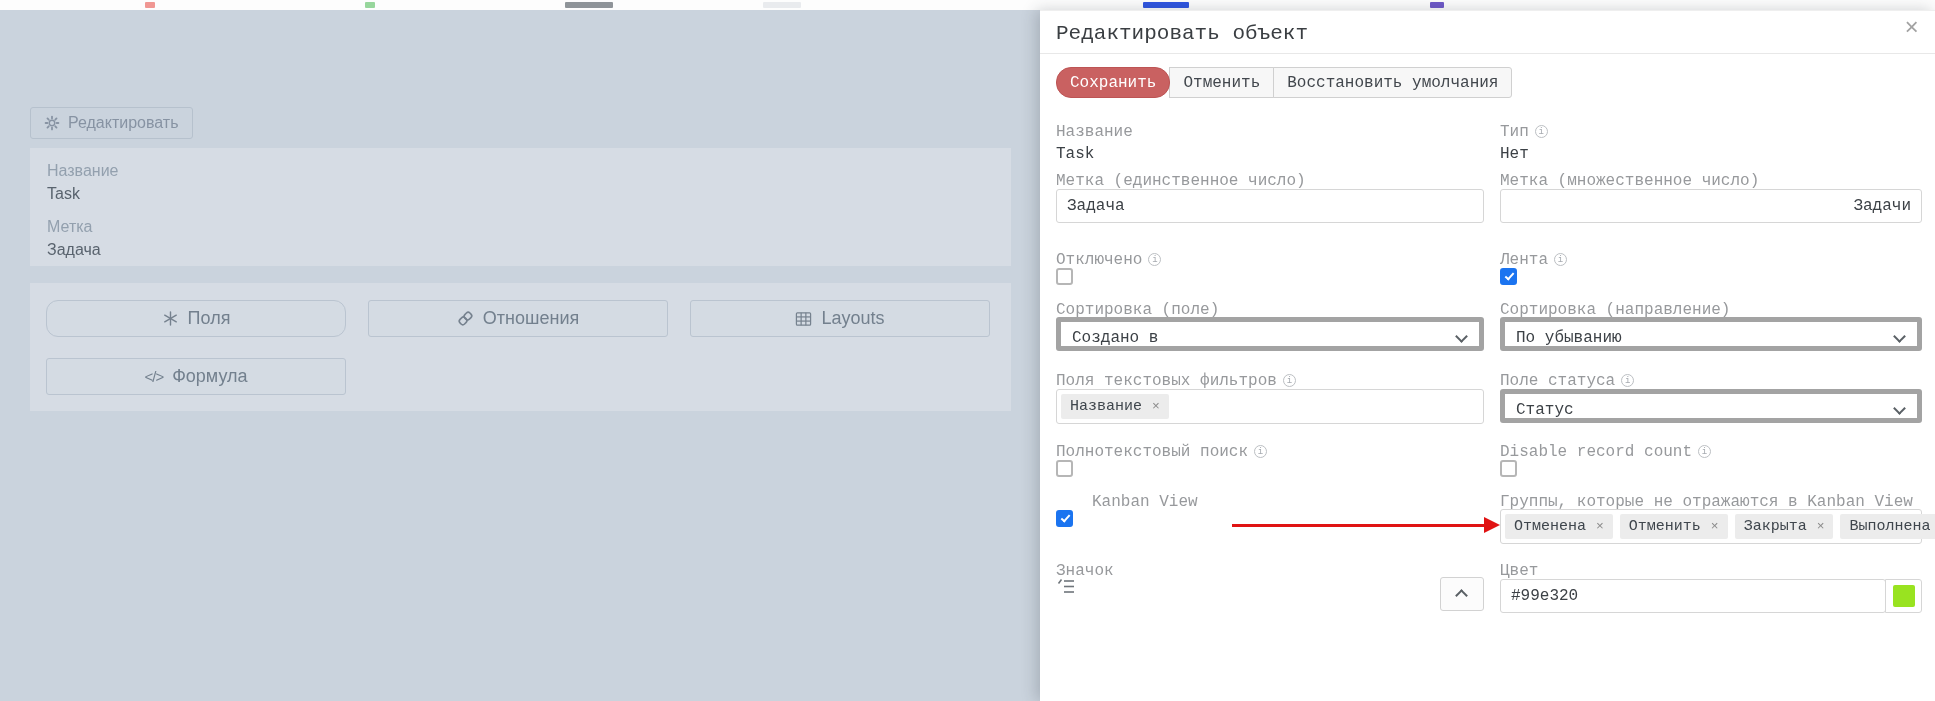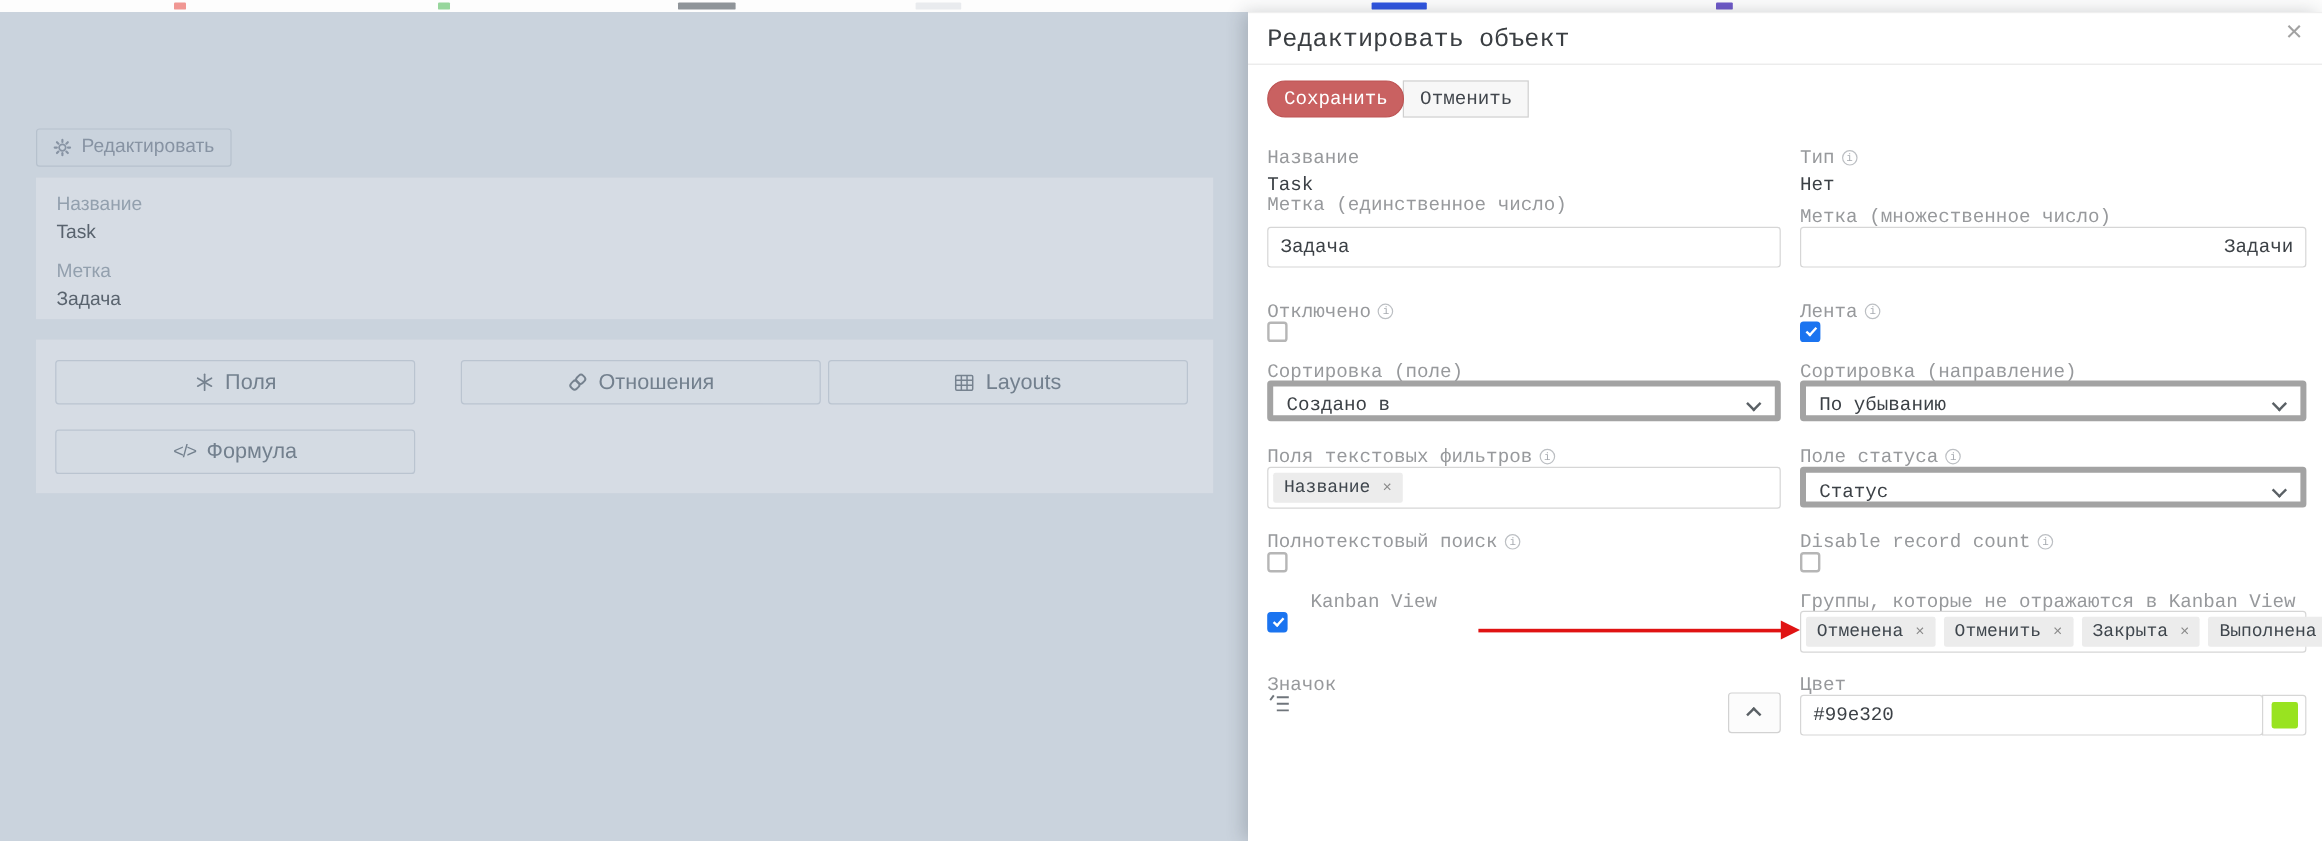--- a/index.html
+++ b/index.html
@@ -112,33 +112,33 @@
   </div>
 
   <div class="panel1">
     <div class="ilab">Название</div>
     <div class="ival">Task</div>
     <div class="ilab">Метка</div>
     <div class="ival">Задача</div>
   </div>
 
   <div class="panel2">
-    <div class="abtn" style="left:16px;top:17px;">
+    <div class="abtn" style="left:16px;top:17px;border-radius:12px;">
       <span class="aicon">
         <svg width="17" height="17" viewBox="0 0 18 18">
           <g stroke="#76828f" stroke-width="1.5" stroke-linecap="round">
             <line x1="9" y1="2" x2="9" y2="16"></line>
             <line x1="2.9" y1="5.5" x2="15.1" y2="12.5"></line>
             <line x1="2.9" y1="12.5" x2="15.1" y2="5.5"></line>
           </g>
         </svg>
       </span>
       <span>Поля</span>
     </div>
-    <div class="abtn" style="left:338px;top:17px;margin-left:16px;">
+    <div class="abtn" style="left:338px;top:17px;">
       <span class="aicon">
         <svg width="17" height="17" viewBox="0 0 18 18">
           <g stroke="#76828f" stroke-width="1.7" fill="none" transform="rotate(45 9 9)">
             <rect x="5.6" y="1.6" width="6.8" height="7.6" rx="2.6"></rect>
             <rect x="5.6" y="8.8" width="6.8" height="7.6" rx="2.6"></rect>
           </g>
         </svg>
       </span>
       <span>Отношения</span>
     </div>
@@ -164,29 +164,30 @@
 
   <div class="modal">
     <div class="mhead">
       <div class="mtitle">Редактировать объект</div>
       <div class="mclose">×</div>
     </div>
 
     <div class="toolbar">
       <div class="btn danger first">Сохранить</div>
       <div class="btn">Отменить</div>
+      <div class="btn last">Восстановить умолчания</div>
     </div>
 
     <div class="fcol fcol-l">
       <div class="lab" style="top:112px;">
         <span>Название</span>
       </div>
       <div class="rov" style="top:134px;">Task</div>
 
-      <div class="lab" style="top:151px;">
+      <div class="lab" style="top:161px;">
         <span>Метка (единственное число)</span>
       </div>
       <input class="tin" style="top: 178px;" value="Задача">
 
       <div class="lab" style="top:240px;">
         <span>Отключено</span><span class="info-i">i</span>
       </div>
       <div class="cb" style="top:257px;">
         
       </div>

